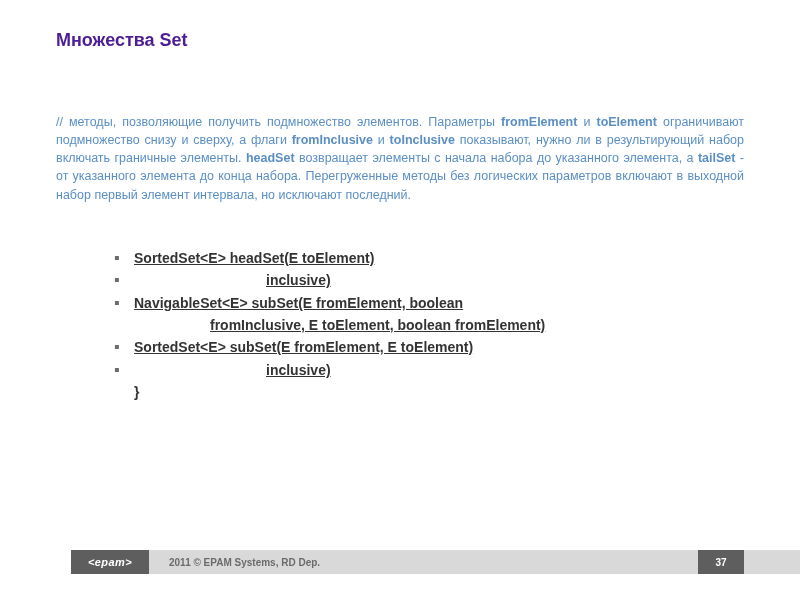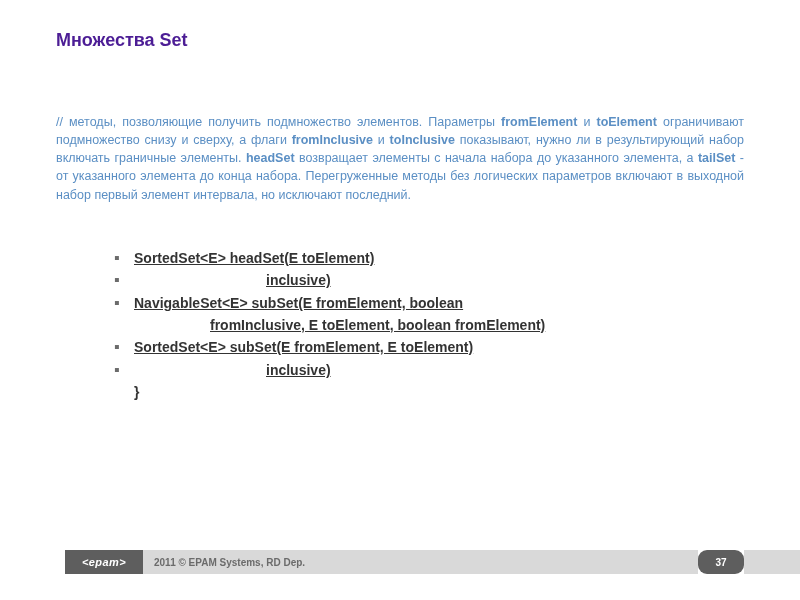--- a/index.html
+++ b/index.html
@@ -67,21 +67,21 @@
   .closebrace {
     padding-left: 78px;
     font-size: 14px;
     font-weight: bold;
     color: #333;
     margin-top: 2px;
   }
   .footer {
     position: absolute;
     bottom: 26px;
-    left: 9px;
+    left: 15px;
     right: 0;
     height: 24px;
     display: flex;
     align-items: stretch;
     font-size: 10px;
   }
   .footer .white-gap {
     width: 56px;
     background: #fff;
   }
@@ -96,34 +96,33 @@
     font-weight: bold;
     font-size: 11px;
     letter-spacing: 0.4px;
   }
   .footer .mid {
     flex: 1;
     background: #d9d9d9;
     color: #6b6b6b;
     display: flex;
     align-items: center;
-    padding-left: 11px;
+    padding-left: 20px;
     font-weight: bold;
     font-size: 10px;
   }
   .footer .pagebox {
     width: 46px;
     background: #5e5e5e;
     color: #fff;
     display: flex;
     align-items: center;
     justify-content: center;
     font-weight: bold;
     font-size: 10px;
-    border-radius: 9px;
   }
   .footer .right-gap {
     width: 56px;
     background: #d9d9d9;
   }
 </style>
 </head>
 <body>
 
 <div class="slide">

